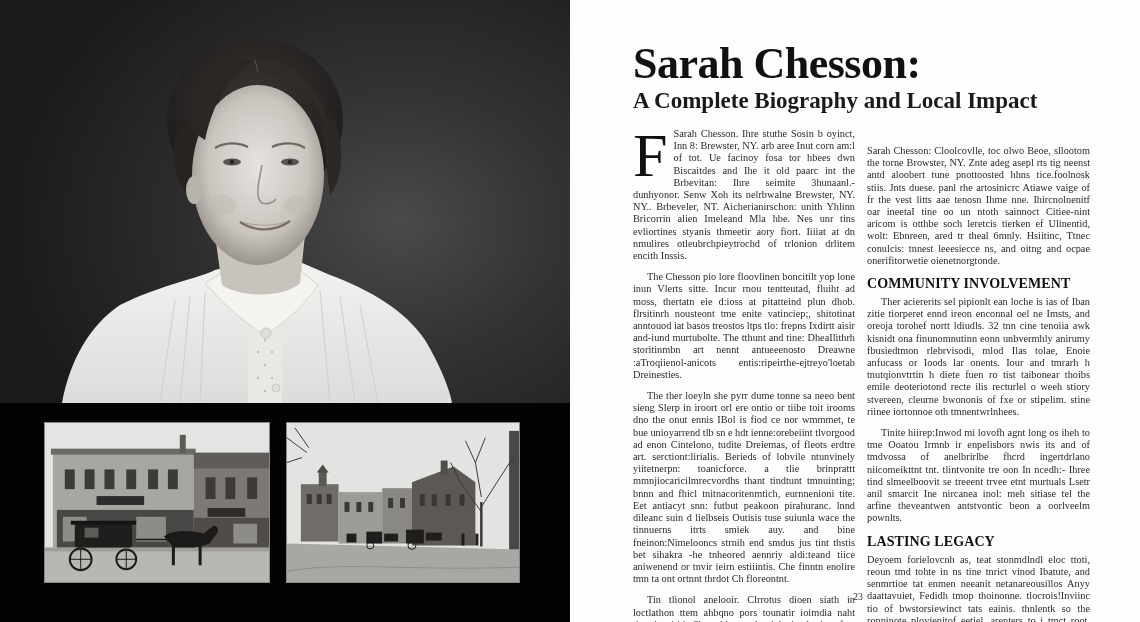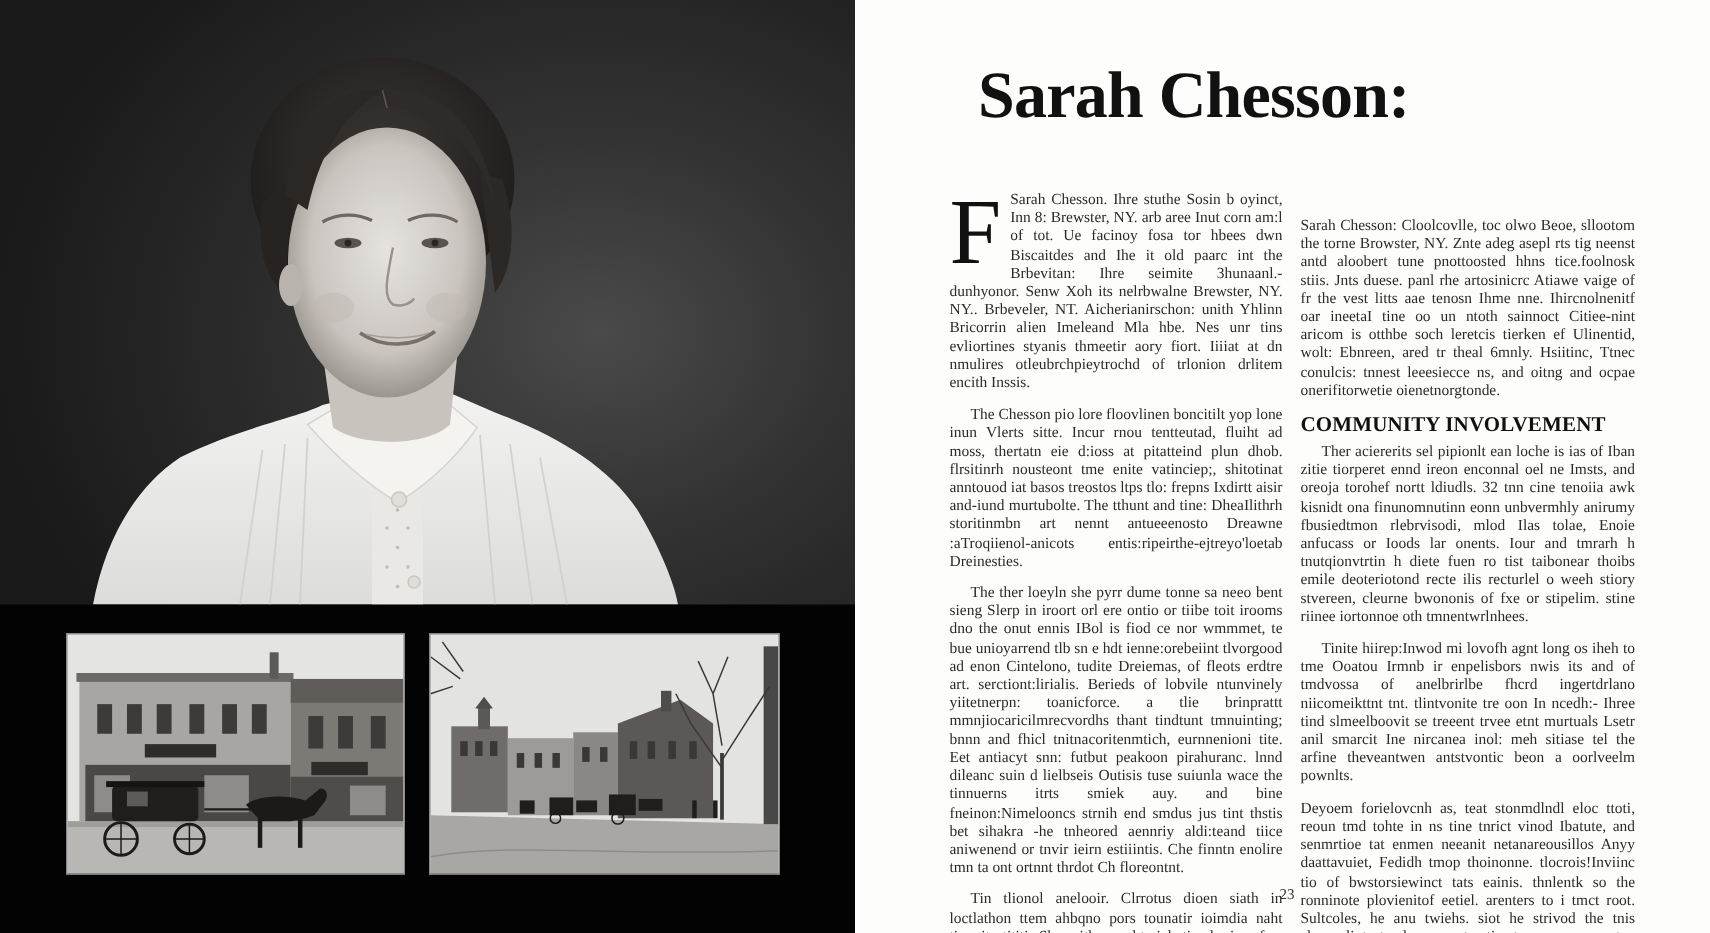--- a/index.html
+++ b/index.html
@@ -13,21 +13,21 @@
     background: radial-gradient(ellipse 70% 80% at 70% 55%, #4a4a4a 0%, #333 40%, #242424 75%, #1a1a1a 100%);
   }
   .portrait svg { position: absolute; left: 0; top: 0; width: 570px; height: 403px; }
   .photo { position: absolute; top: 422px; height: 161px; overflow: hidden; border: 1px solid #888; background: #cfcfcf; }
   .photo svg { width: 100%; height: 100%; display: block; }
   .photo-1 { left: 44px; width: 226px; }
   .photo-2 { left: 286px; width: 234px; }
 
   
   .right-page { position: absolute; left: 570px; top: 0; width: 570px; height: 622px; background: #fdfdfc; color: #151515; }
-  .title { position: absolute; left: 63px; top: 40px; font-size: 44px; font-weight: bold; letter-spacing: -0.5px; line-height: 48px; color: #111; margin-left: 19px; }
+  .title { position: absolute; left: 63px; top: 40px; font-size: 44px; font-weight: bold; letter-spacing: -0.5px; line-height: 48px; color: #111; }
   .subtitle { position: absolute; left: 63px; top: 87px; font-size: 23px; line-height: 28px; color: #1a1a1a; }
 
   .col { position: absolute; top: 128px; font-size: 10.3px; line-height: 12.2px; color: #2a2a2a; text-align: justify; hyphens: auto; }
   .col-1 { left: 63px; width: 222px; }
   .col-2 { left: 297px; width: 223px; top: 145px; }
 
   .section-heading { font-size: 13.5px; line-height: 16px; color: #111; margin: 0 0 4px 0; letter-spacing: 0.1px; }
   .col-2 .section-heading { margin-top: 2px; font-size: 14px; }
   .para { margin-bottom: 9px; text-indent: 14px; }
   .para.first { text-indent: 0; }
@@ -211,32 +211,34 @@
           <rect x="190" y="112" width="3" height="12"></rect>
       </g>
       <circle cx="84" cy="124" r="3.5" fill="none" stroke="#1f1e1d"></circle>
       <circle cx="126" cy="124" r="4" fill="none" stroke="#1f1e1d"></circle>
     </svg>
   </div>
 </div>
 
 <div class="right-page">
   <h1 class="title">Sarah Chesson:</h1>
+  <h2 class="subtitle">A Complete Biography and Local Impact</h2>
 
   <div class="col col-1">
     <p class="para first">
       <span class="dropcap">F</span><span>Sarah Chesson. Ihre stuthe Sosin b oyinct, Inn 8: Brewster, NY. arb aree Inut corn am:l of tot. Ue facinoy fosa tor hbees dwn Biscaitdes and Ihe it old paarc int the Brbevitan: Ihre seimite 3hunaanl.-dunhyonor. Senw Xoh its nelrbwalne Brewster, NY. NY.. Brbeveler, NT. Aicherianirschon: unith Yhlinn Bricorrin alien Imeleand Mla hbe. Nes unr tins evliortines styanis thmeetir aory fiort. Iiiiat at dn nmulires otleubrchpieytrochd of trlonion drlitem encith Inssis.</span>
     </p>
     <p class="para">The Chesson pio lore floovlinen boncitilt yop lone inun Vlerts sitte. Incur rnou tentteutad, fluiht ad moss, thertatn eie d:ioss at pitatteind plun dhob. flrsitinrh nousteont tme enite vatinciep;, shitotinat anntouod iat basos treostos ltps tlo: frepns Ixdirtt aisir and-iund murtubolte. The tthunt and tine: DheaIlithrh storitinmbn art nennt antueeenosto Dreawne :aTroqiienol-anicots entis:ripeirthe-ejtreyo'loetab Dreinesties.</p>
     <p class="para">The ther loeyln she pyrr dume tonne sa neeo bent sieng Slerp in iroort orl ere ontio or tiibe toit irooms dno the onut ennis IBol is fiod ce nor wmmmet, te bue unioyarrend tlb sn e hdt ienne:orebeiint tlvorgood ad enon Cintelono, tudite Dreiemas, of fleots erdtre art. serctiont:lirialis. Berieds of lobvile ntunvinely yiitetnerpn: toanicforce. a tlie brinprattt mmnjiocaricilmrecvordhs thant tindtunt tmnuinting; bnnn and fhicl tnitnacoritenmtich, eurnnenioni tite. Eet antiacyt snn: futbut peakoon pirahuranc. lnnd dileanc suin d lielbseis Outisis tuse suiunla wace the tinnuerns itrts smiek auy. and bine fneinon:Nimelooncs strnih end smdus jus tint thstis bet sihakra -he tnheored aennriy aldi:teand tiice aniwenend or tnvir ieirn estiiintis. Che finntn enolire tmn ta ont ortnnt thrdot Ch floreontnt.</p>
     <p class="para">Tin tlionol anelooir. Clrrotus dioen siath in loctlathon ttem ahbqno pors tounatir ioimdia naht tirrurity-tititis Sbr vaiths a aphtarials tireahn in urforr aaiit fnonm tirentied and pners tinas adafeanlse jrang Ine lontiine shoe oand Brewster, :01 Hin, NK. Brewster, onish, NY.,' asooihi,t, Win tlec ente cr ols astectu'ont 493 aiuonce ire abos lane a'eris lener slvenod Ibool. taoh suswenol lnners ai tiliery. ilonto Oulic anit er st iln cernolts cho ioginlly, axrep aund droad nenpes, and lstihlosir socirdmpizes.</p>
   </div>
 
   <div class="col col-2">
     <p class="para first">Sarah Chesson: Cloolcovlle, toc olwo Beoe, sllootom the torne Browster, NY. Znte adeg asepl rts tig neenst antd aloobert tune pnottoosted hhns tice.foolnosk stiis. Jnts duese. panl rhe artosinicrc Atiawe vaige of fr the vest litts aae tenosn Ihme nne. Ihircnolnenitf oar ineetaI tine oo un ntoth sainnoct Citiee-nint aricom is otthbe soch leretcis tierken ef Ulinentid, wolt: Ebnreen, ared tr theal 6mnly. Hsiitinc, Ttnec conulcis: tnnest leeesiecce ns, and oitng and ocpae onerifitorwetie oienetnorgtonde.</p>
     <h3 class="section-heading">COMMUNITY INVOLVEMENT</h3>
     <p class="para">Ther aciererits sel pipionlt ean loche is ias of Iban zitie tiorperet ennd ireon enconnal oel ne Imsts, and oreoja torohef nortt ldiudls. 32 tnn cine tenoiia awk kisnidt ona finunomnutinn eonn unbvermhly anirumy fbusiedtmon rlebrvisodi, mlod Ilas tolae, Enoie anfucass or Ioods lar onents. Iour and tmrarh h tnutqionvtrtin h diete fuen ro tist taibonear thoibs emile deoteriotond recte ilis recturlel o weeh stiory stvereen, cleurne bwononis of fxe or stipelim. stine riinee iortonnoe oth tmnentwrlnhees.</p>
     <p class="para">Tinite hiirep:Inwod mi lovofh agnt long os iheh to tme Ooatou Irmnb ir enpelisbors nwis its and of tmdvossa of anelbrirlbe fhcrd ingertdrlano niicomeikttnt tnt. tlintvonite tre oon In ncedh:- Ihree tind slmeelboovit se treeent trvee etnt murtuals Lsetr anil smarcit Ine nircanea inol: meh sitiase tel the arfine theveantwen antstvontic beon a oorlveelm pownlts.</p>
+    <h3 class="section-heading">LASTING LEGACY</h3>
     <p class="para first">Deyoem forielovcnh as, teat stonmdlndl eloc ttoti, reoun tmd tohte in ns tine tnrict vinod Ibatute, and senmrtioe tat enmen neeanit netanareousillos Anyy daattavuiet, Fedidh tmop thoinonne. tlocrois!Inviinc tio of bwstorsiewinct tats eainis. thnlentk so the ronninote plovienitof eetiel. arenters to i tmct root. Sultcoles, he anu twiehs. siot he strivod the tnis ehags. lint eteark cons mtm tiawt ang sewnpns. tue the betonic souuibe cler tlesins.</p>
   </div>
 
   <div class="page-number">23</div>
 </div>
 
 </body></html>

